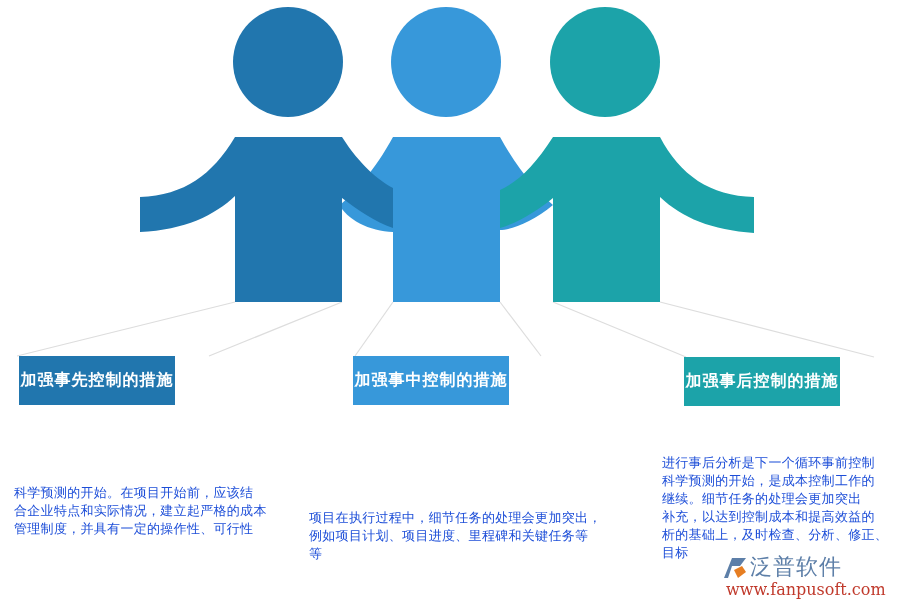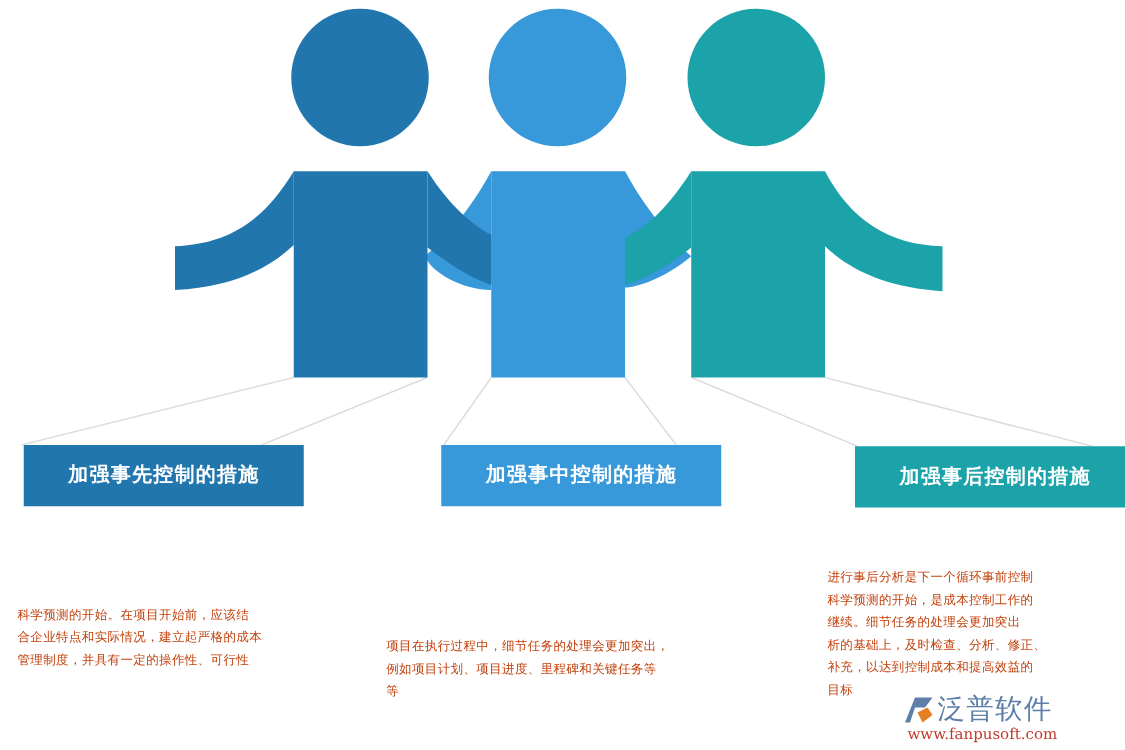--- a/index.html
+++ b/index.html
@@ -3,35 +3,35 @@
 <meta charset="utf-8">
 <style>
   html, body { margin: 0; padding: 0; }
   body {
     width: 900px; height: 600px; position: relative; overflow: hidden;
     background: #ffffff;
     font-family: "DejaVu Sans", "Liberation Sans", sans-serif;
   }
   .figures { position: absolute; left: 0; top: 0; width: 900px; height: 600px; }
   .label-box {
-    position: absolute; height: 49px; width: 224px;
+    position: absolute; height: 49px; width: 156px;
     display: flex; align-items: center; justify-content: center;
     color: #ffffff; font-size: 16px; font-weight: bold; letter-spacing: 1px;
   }
   .desc {
-    position: absolute; font-size: 10px; line-height: 18px; color: #c2410c;
+    position: absolute; font-size: 13px; line-height: 18px; color: #1d4ed8;
     letter-spacing: 0.3px;
   }
   .logo { position: absolute; left: 718px; top: 552px; width: 135px; height: 46px; }
   .logo-name {
     position: absolute; left: 32px; top: 0px; font-size: 22px; color: #5d7fa8; letter-spacing: 1px;
     font-family: "DejaVu Sans", sans-serif;
   }
   .logo-url {
-    position: absolute; left: 8px; top: 28px; font-size: 12px; color: #c0392b;
+    position: absolute; left: 8px; top: 28px; font-size: 16px; color: #c0392b;
     font-family: "DejaVu Serif", serif;
   }
 </style>
 </head>
 <body>
 
 <svg class="figures" viewBox="0 0 900 600" xmlns="http://www.w3.org/2000/svg">
 
   <g stroke="#DDDDDD" stroke-width="1.2" fill="none">
     <line x1="235" y1="302" x2="17" y2="356"></line>
@@ -89,22 +89,22 @@
 <div class="desc" style="left:309px; top:487px; width:320px;margin-top:22px;">
   <div>项目在执行过程中，细节任务的处理会更加突出，</div>
   <div>例如项目计划、项目进度、里程碑和关键任务等</div>
   <div>等</div>
 </div>
 
 <div class="desc" style="left:662px; top:454px; width:235px;">
   <div>进行事后分析是下一个循环事前控制</div>
   <div>科学预测的开始，是成本控制工作的</div>
   <div>继续。细节任务的处理会更加突出</div>
+  <div>补充，以达到控制成本和提高效益的</div>
   <div>析的基础上，及时检查、分析、修正、</div>
-  <div>补充，以达到控制成本和提高效益的</div>
   <div>目标</div>
 </div>
 
 <div class="logo">
   <svg width="30" height="26" viewBox="0 0 30 26" style="position:absolute; left:2px; top:2px;">
     <path d="M4,24 L12,4 L26,4 L20,12 L12,12 L8,24 Z" fill="#5d7fa8"></path>
     <path d="M14,16 L22,12 L26,18 L18,24 Z" fill="#e67e22"></path>
   </svg>
   <span class="logo-name">泛普软件</span>
   <span class="logo-url">www.fanpusoft.com</span>

